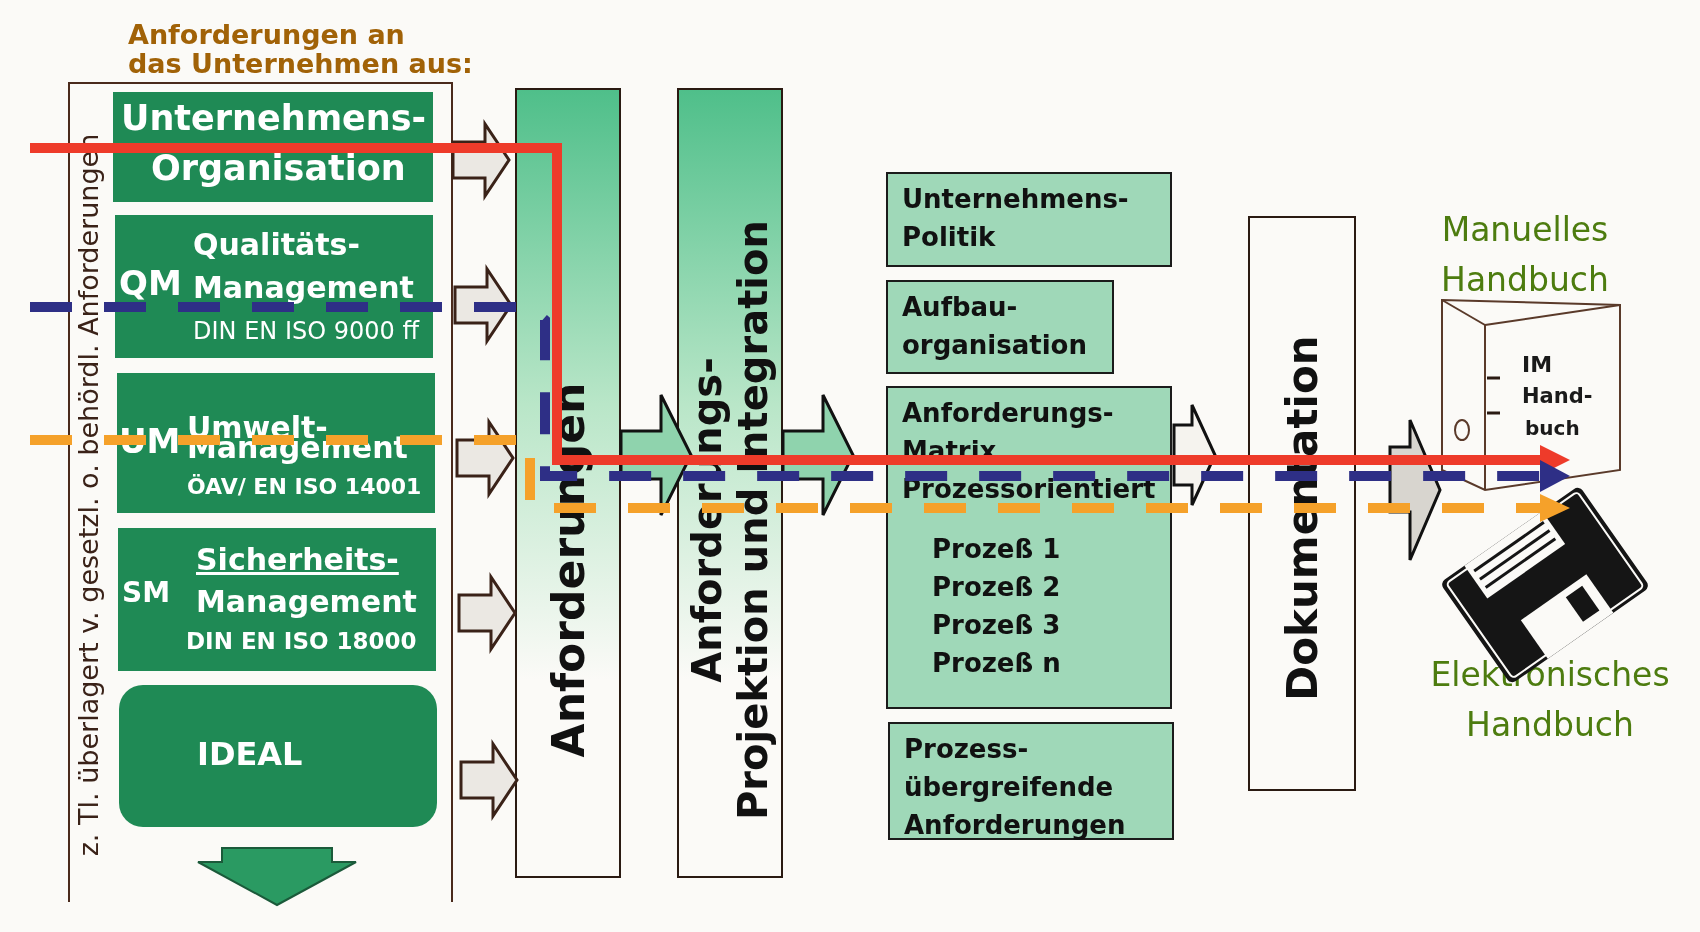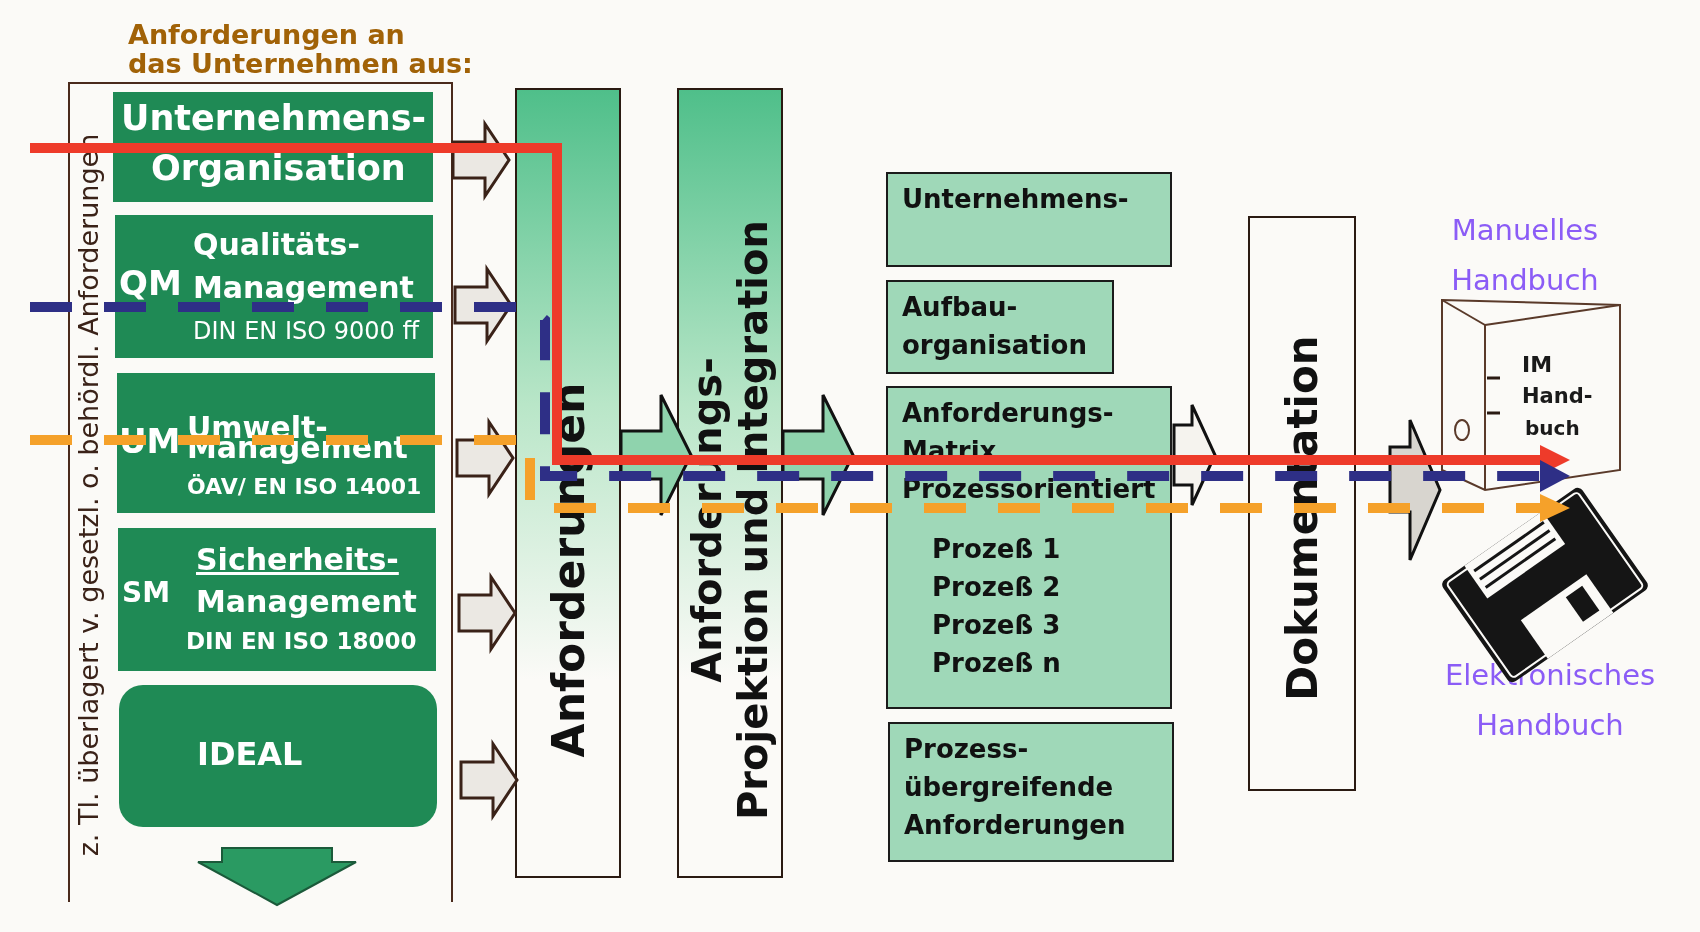--- a/index.html
+++ b/index.html
@@ -8,21 +8,21 @@
   .heading{left:128px;top:20px;font-size:27px;font-weight:bold;color:#a16207;line-height:29px;}
   .frame{left:68px;top:82px;width:385px;height:820px;border:2px solid #4a2a1c;border-bottom:none;box-sizing:border-box;}
   .vlabel{left:64px;top:85px;width:48px;height:820px;}
   .vlabel span{position:absolute;left:50%;top:50%;transform:translate(-50%,-50%) rotate(-90deg);white-space:nowrap;font-size:27px;color:#3a2218;}
   .gbox{background:#1f8a55;color:#fff;font-weight:bold;box-sizing:border-box;}
   .gbox .t{position:absolute;white-space:nowrap;}
   .col{border:2px solid #2a1a12;box-sizing:border-box;background:linear-gradient(#4fbf8a 0%,#b9e6c8 40%,#fbfaf7 75%,#fbfaf7 100%);}
   .coltext{position:absolute;left:50%;top:50%;transform:translate(-50%,-50%) rotate(-90deg);white-space:nowrap;font-weight:bold;color:#111;text-align:center;}
   .mbox{background:#9fd8b8;border:2px solid #1b1b1b;box-sizing:border-box;color:#111;font-weight:bold;font-size:26px;line-height:38px;padding:6px 14px;}
   .doc{border:2px solid #2a1a12;background:#fbfaf7;box-sizing:border-box;}
-  .caption{font-size:29px;color:#8b5cf6;text-align:center;line-height:50px;}
+  .caption{font-size:33px;color:#4d7c0f;text-align:center;line-height:50px;}
   svg{position:absolute;left:0;top:0;}
 </style>
 </head>
 <body>
 
 <div class="abs heading">
   <div>Anforderungen an</div>
   <div>das Unternehmen aus:</div>
 </div>
 
@@ -67,37 +67,38 @@
 
 <div class="abs col" style="left:677px;top:88px;width:106px;height:790px;">
   <div class="coltext" style="font-size:40px;line-height:46px;top:430px;">
     <div>Anforderungs-</div>
     <div>Projektion und Integration</div>
   </div>
 </div>
 
 <div class="abs mbox" style="left:886px;top:172px;width:286px;height:95px;">
   <div>Unternehmens-</div>
+  <div>Politik</div>
 </div>
 <div class="abs mbox" style="left:886px;top:280px;width:228px;height:94px;">
   <div>Aufbau-</div>
   <div>organisation</div>
 </div>
 <div class="abs mbox" style="left:886px;top:386px;width:286px;height:323px;">
   <div>Anforderungs-</div>
   <div>Matrix</div>
   <div>Prozessorientiert</div>
   <div style="margin-top:22px;padding-left:30px;">
     <div>Prozeß 1</div>
     <div>Prozeß 2</div>
     <div>Prozeß 3</div>
     <div>Prozeß n</div>
   </div>
 </div>
-<div class="abs mbox" style="left:888px;top:722px;width:286px;height:140px;">
+<div class="abs mbox" style="left:888px;top:722px;width:286px;height:118px;">
   <div>Prozess-</div>
   <div>übergreifende</div>
   <div>Anforderungen</div>
 </div>
 
 <div class="abs doc" style="left:1248px;top:216px;width:108px;height:575px;">
   <span class="coltext" style="font-size:42px;top:300px;">Dokumentation</span>
 </div>
 
 <div class="abs caption" style="left:1395px;top:205px;width:260px;">

